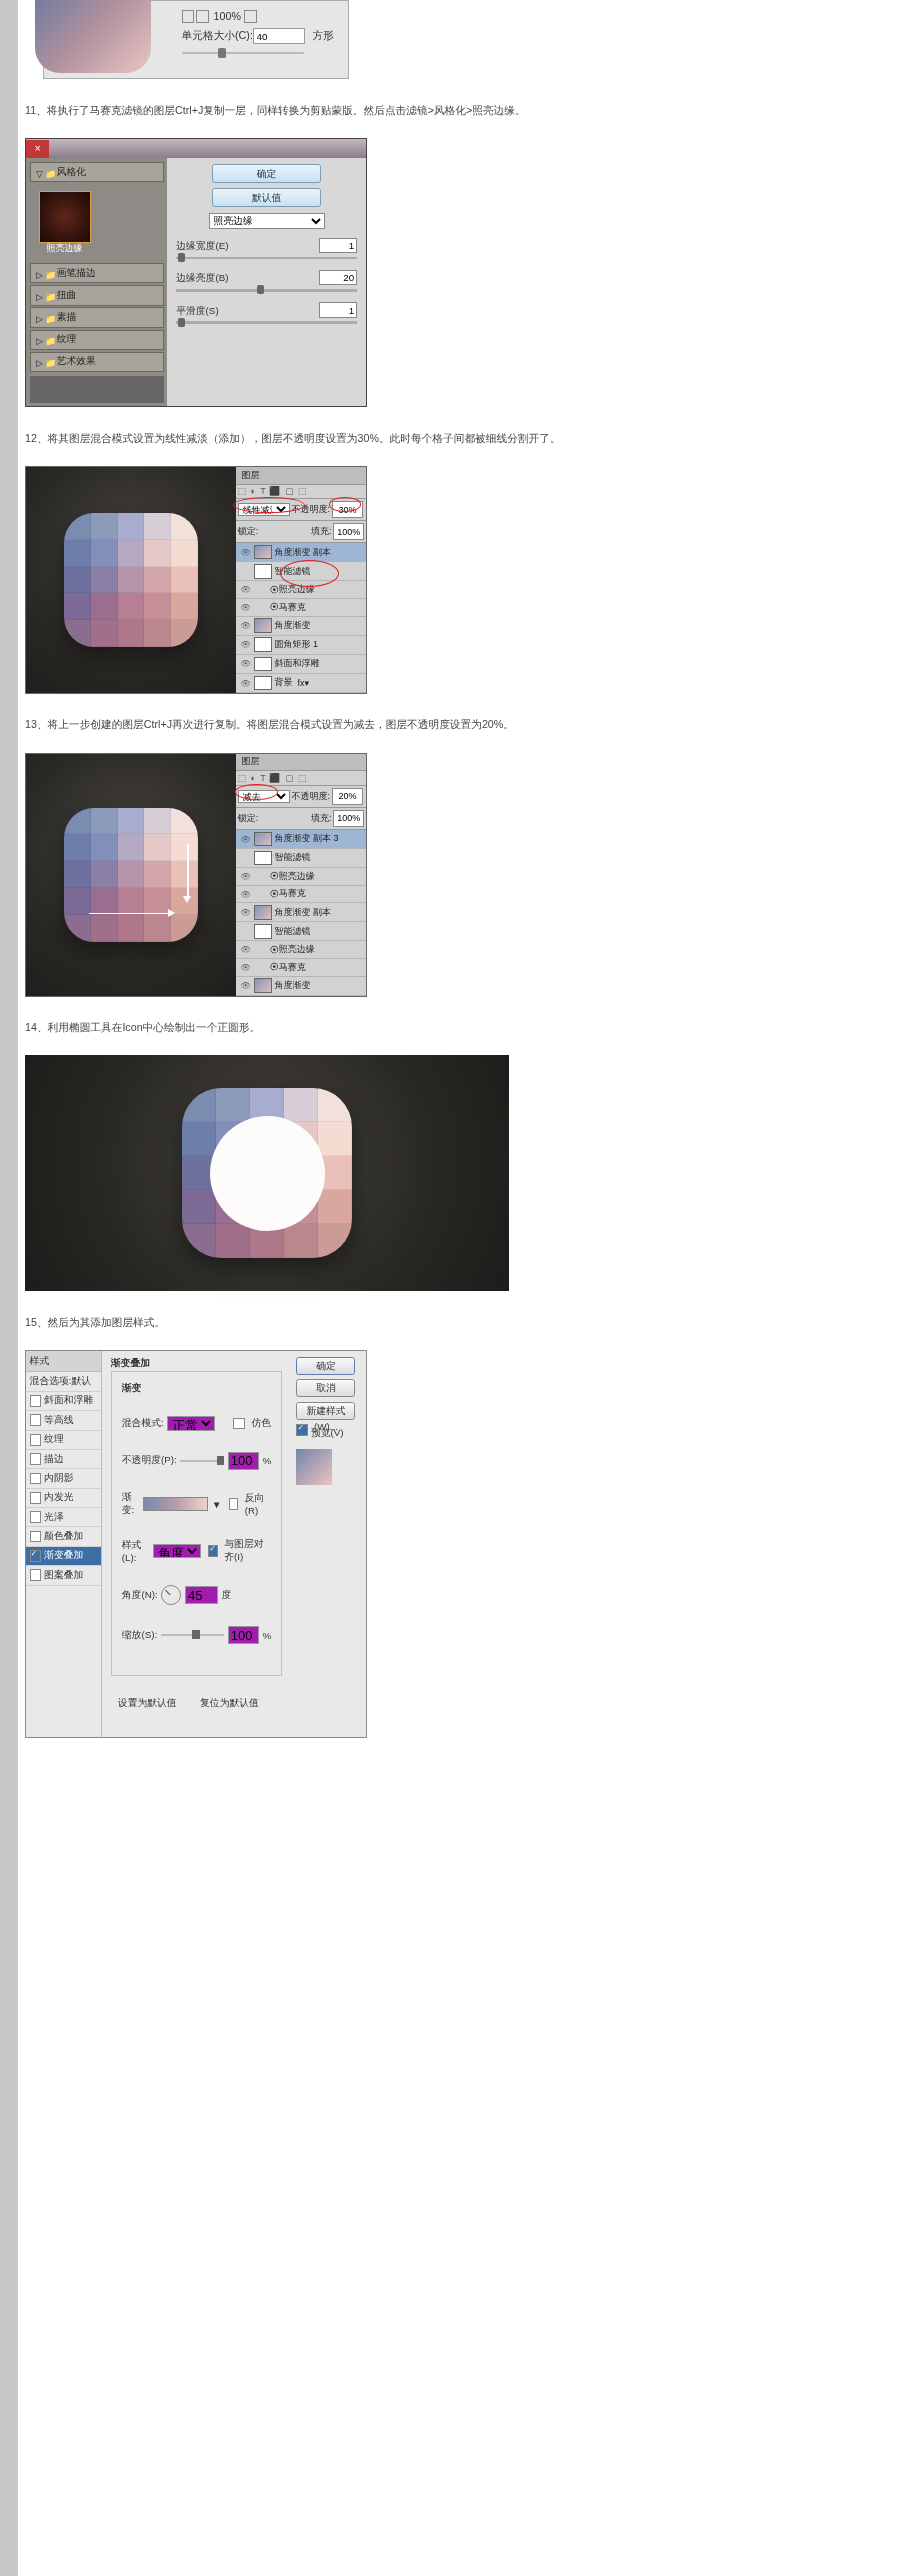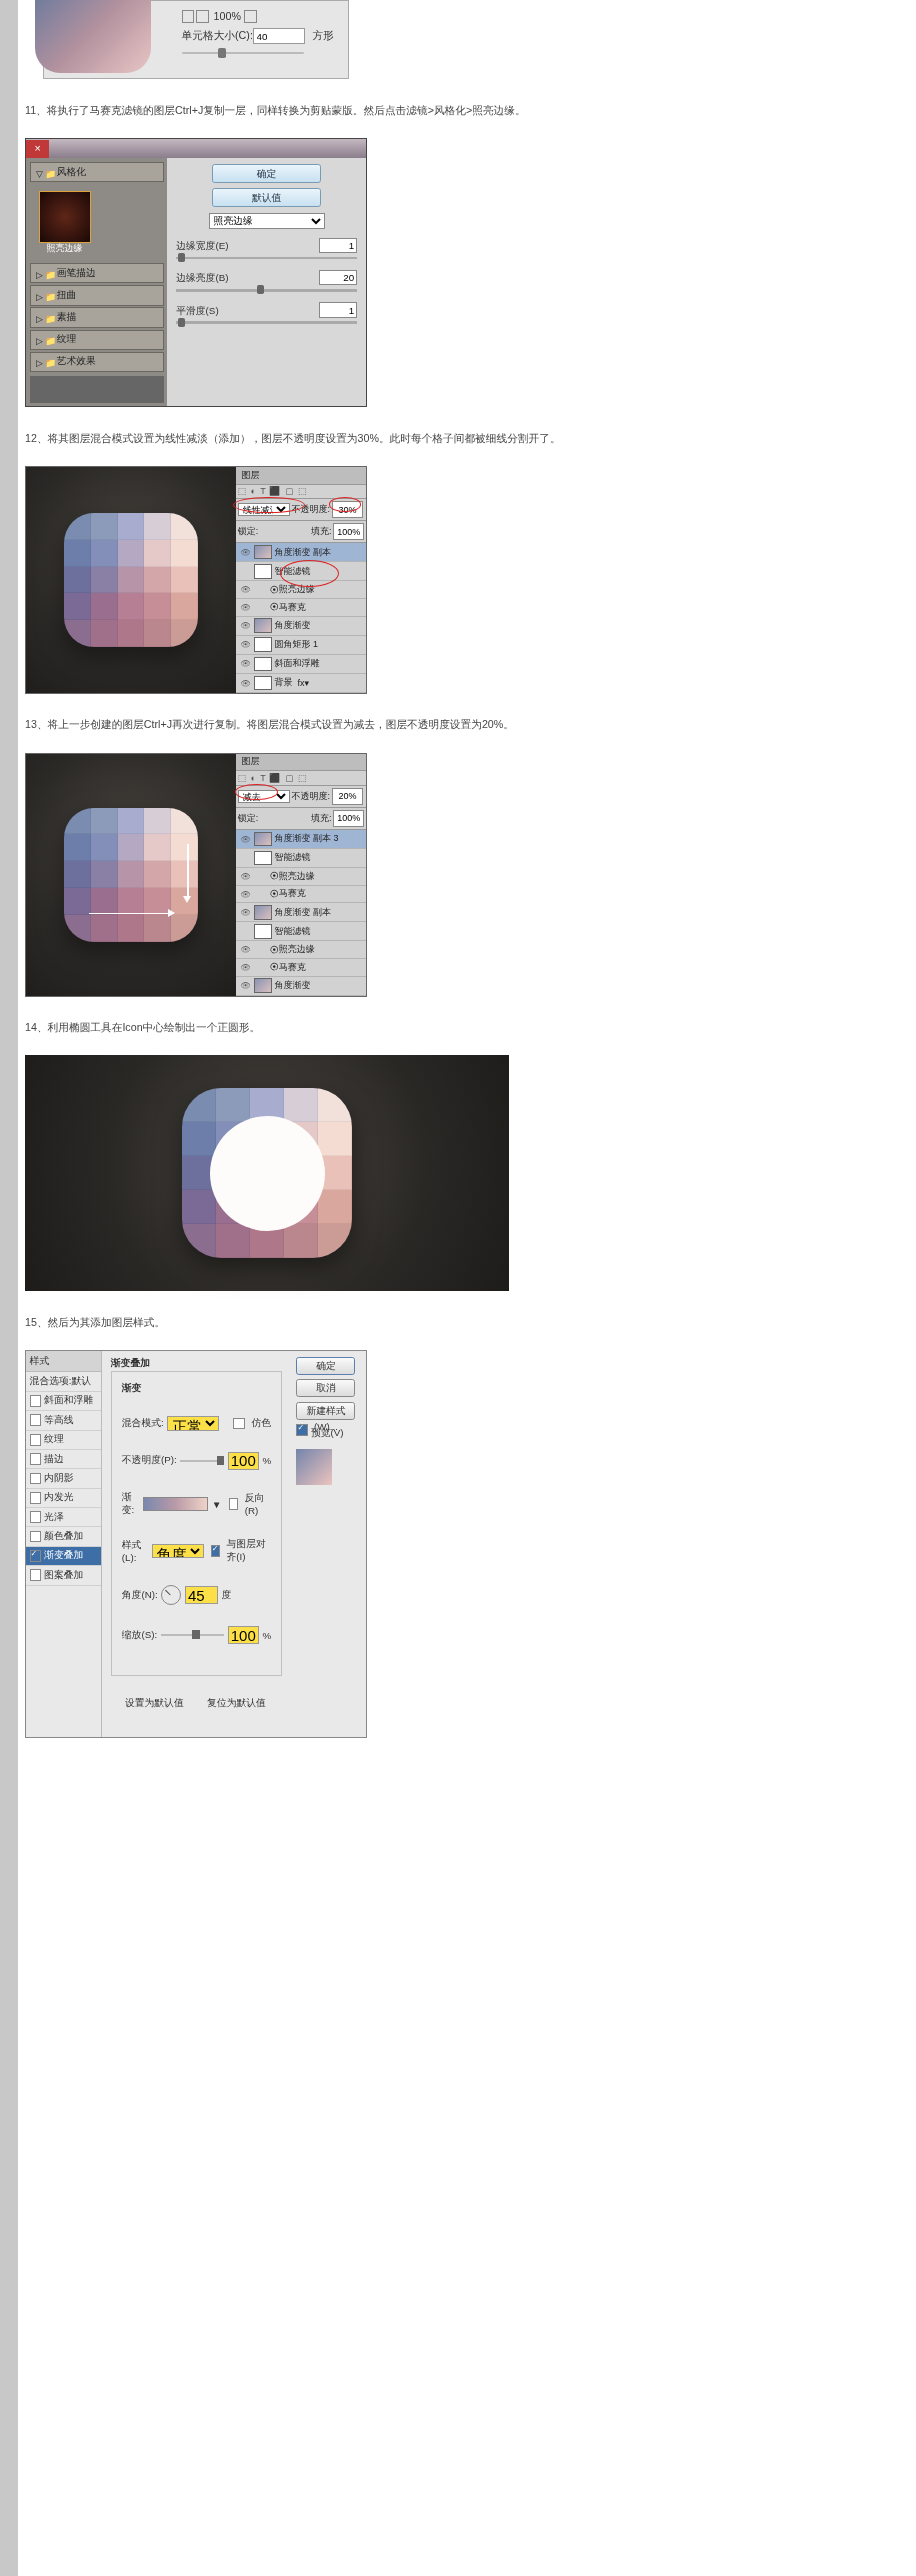--- a/index.html
+++ b/index.html
@@ -72,21 +72,21 @@
 .ls-left .hd{background:#d4d4d4;padding:3.6px;border-bottom:0.9px solid #bbb}
 .ls-left .it{padding:2.7px 3.6px;border-bottom:0.9px solid #d0d0d0;display:flex;align-items:center}
 .ls-left .it.sel{background:#3d6ea5;color:#fff}
 .chk{width:9.8px;height:9.8px;border:0.9px solid #888;margin-right:2.7px;background:#fff;display:inline-block}
 .chk.on{background:#3d6ea5;position:relative}
 .chk.on::after{content:"✓";color:#fff;font-size:8px;position:absolute;left:0;top:-1.8px}
 .ls-mid{flex:1;padding:5.4px 9px}
 .ls-mid .sect{font-weight:bold;margin-bottom:1.8px}
 .ls-mid .grp{border:0.9px solid #c0c0c0;padding:10px;margin-bottom:5.4px}
 .ls-mid .frow{display:flex;align-items:center;margin:21px 0;gap:3.6px}
-.ls-mid select,.ls-mid input[type=text]{font-size:15px;height:14.3px;border:0.9px solid #999;background:#fde047}
+.ls-mid select,.ls-mid input[type=text]{font-size:13px;height:14.3px;border:0.9px solid #999;background:#a21caf}
 .ls-mid .slide{flex:1;height:2.7px;background:#bbb;position:relative}
 .ls-mid .slide .t{position:absolute;top:-3.6px;width:7.2px;height:9px;background:#666}
 .gradbar{width:79px;height:12.5px;background:linear-gradient(90deg,#7b88ad,#b99aa8,#f0d2c8);border:0.9px solid #888}
 .ls-right{width:66px;padding:5.4px}
 .ls-right .b{display:block;width:57px;height:16px;border:0.9px solid #888;border-radius:2.7px;background:linear-gradient(#fafafa,#dcdcdc);text-align:center;line-height:16px;margin-bottom:4.5px;font-size:9.8px}
 .ls-right .b.p{border-color:#5a7fae}
 .pv{width:36px;height:36px;background:linear-gradient(135deg,#7384ab,#ecc4be);margin-top:9px}
 </style>
 </head>
 <body>
@@ -499,21 +499,21 @@
             </div>
       <div class="frow">
               <span>缩放(S):</span>
               <div class="slide">
                 <div class="t" style="left:50%"></div>
               </div>
               <input type="text" style="width: 25px;" value="100">
               <span>%</span>
             </div>
     </div>
-    <div class="frow" style="justify-content:flex-end;gap:7.2px">
+    <div class="frow" style="justify-content:center;gap:7.2px">
       <span class="b" style="display:inline-block;width:75px">设置为默认值</span>
       <span class="b" style="display:inline-block;width:75px">复位为默认值</span>
     </div>
   </div>
   <div class="ls-right">
     <span class="b p">确定</span>
     <span class="b">取消</span>
     <span class="b">新建样式(W)...</span>
     <div style="margin-top:3.6px"><span class="chk on"></span><span>预览(V)</span></div>
     <div class="pv"></div>

